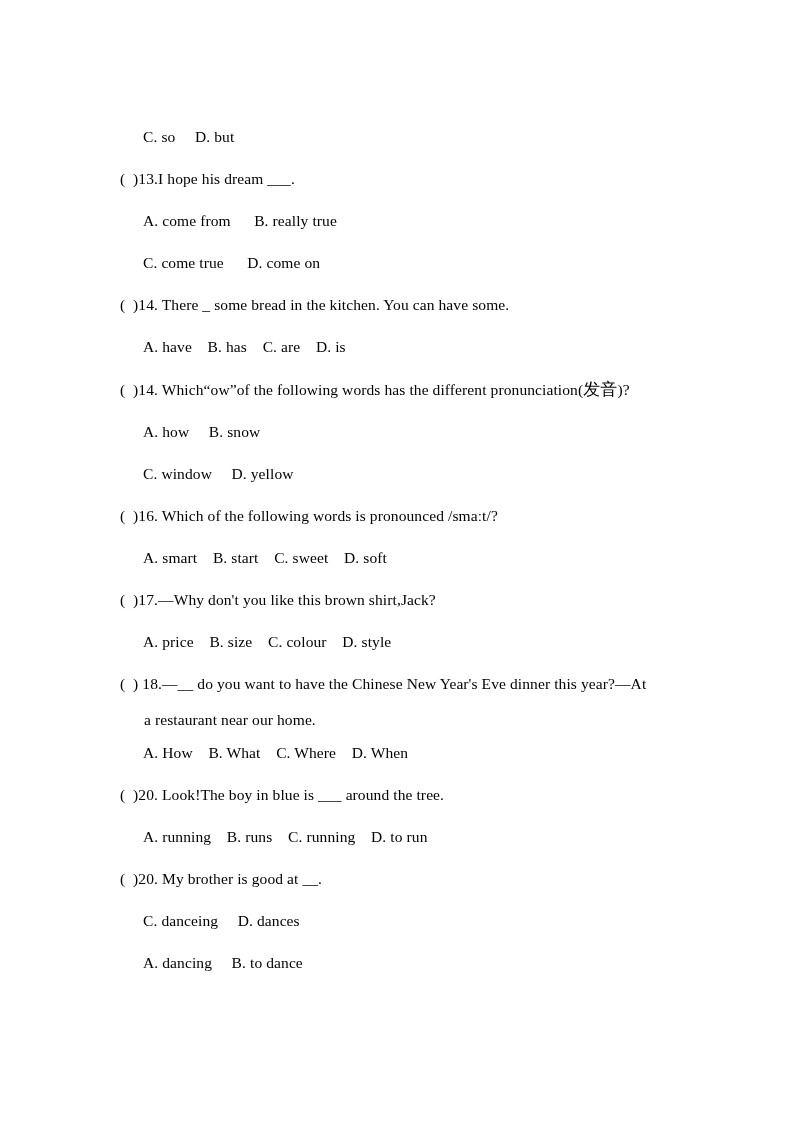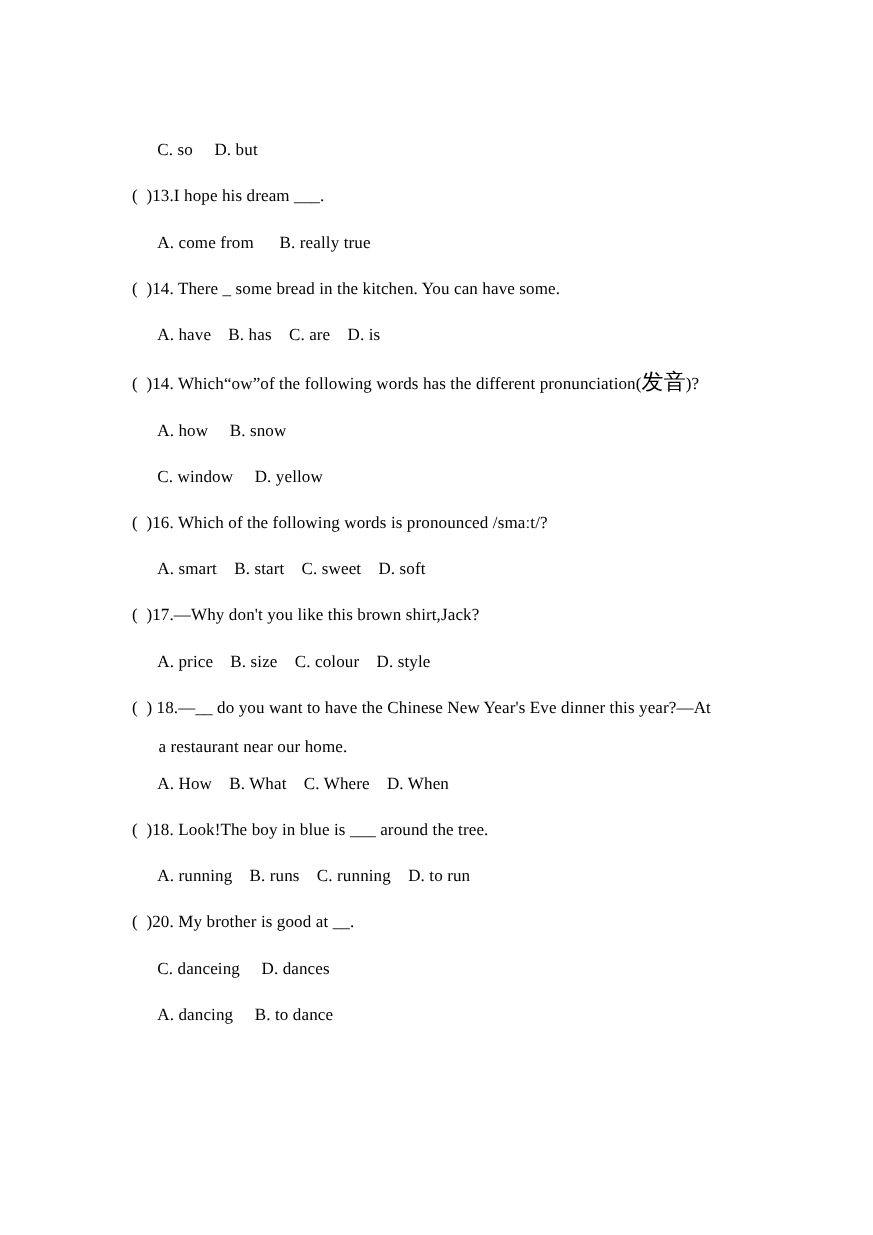--- a/index.html
+++ b/index.html
@@ -48,55 +48,56 @@
   .q-line.has-wrap {
     line-height: 24px;
     padding-top: 9px;
   }
   
   .opt-line {
     padding-left: 23px;
   }
   .cjk {
     font-family: "DejaVu Sans", "Liberation Sans", sans-serif;
-    font-size: 20px;
+    font-size: 17px;
   }
   .ipa {
     font-family: "Liberation Serif", "DejaVu Serif", serif;
   }
 </style>
 </head>
 <body>
 
 <div class="page">
   <div class="content">
 
     <div class="line opt-line">C. so  D. but</div>
 
     <div class="line q-line">( )13.I hope his dream ___.</div>
     <div class="line opt-line">A. come from  B. really true</div>
+    <div class="line opt-line">C. come true  D. come on</div>
 
     <div class="line q-line">( )14. There _ some bread in the kitchen. You can have some.</div>
     <div class="line opt-line">A. have  B. has  C. are  D. is</div>
 
     <div class="line q-line"><span>( )14. Which“ow”of the following words has the different pronunciation(</span><span class="cjk">发音</span><span>)?</span></div>
     <div class="line opt-line">A. how  B. snow</div>
     <div class="line opt-line">C. window  D. yellow</div>
 
     <div class="line q-line ipa">( )16. Which of the following words is pronounced /smaːt/?</div>
     <div class="line opt-line">A. smart  B. start  C. sweet  D. soft</div>
 
     <div class="line q-line">( )17.—Why don't you like this brown shirt,Jack?</div>
     <div class="line opt-line">A. price  B. size  C. colour  D. style</div>
 
     <div class="line q-line has-wrap">( ) 18.—__ do you want to have the Chinese New Year's Eve dinner this year?—At</div>
     <div class="line q-wrap">a restaurant near our home.</div>
     <div class="line opt-line">A. How  B. What  C. Where  D. When</div>
 
-    <div class="line q-line">( )18. Look!The boy in blue is ___ around the tree.</div>
+    <div class="line q-line">( )20. Look!The boy in blue is ___ around the tree.</div>
     <div class="line opt-line">A. running  B. runs  C. running  D. to run</div>
 
     <div class="line q-line">( )20. My brother is good at __.</div>
     <div class="line opt-line">C. danceing  D. dances</div>
     <div class="line opt-line">A. dancing  B. to dance</div>
 
   </div>
 </div>
 
 </body></html>

